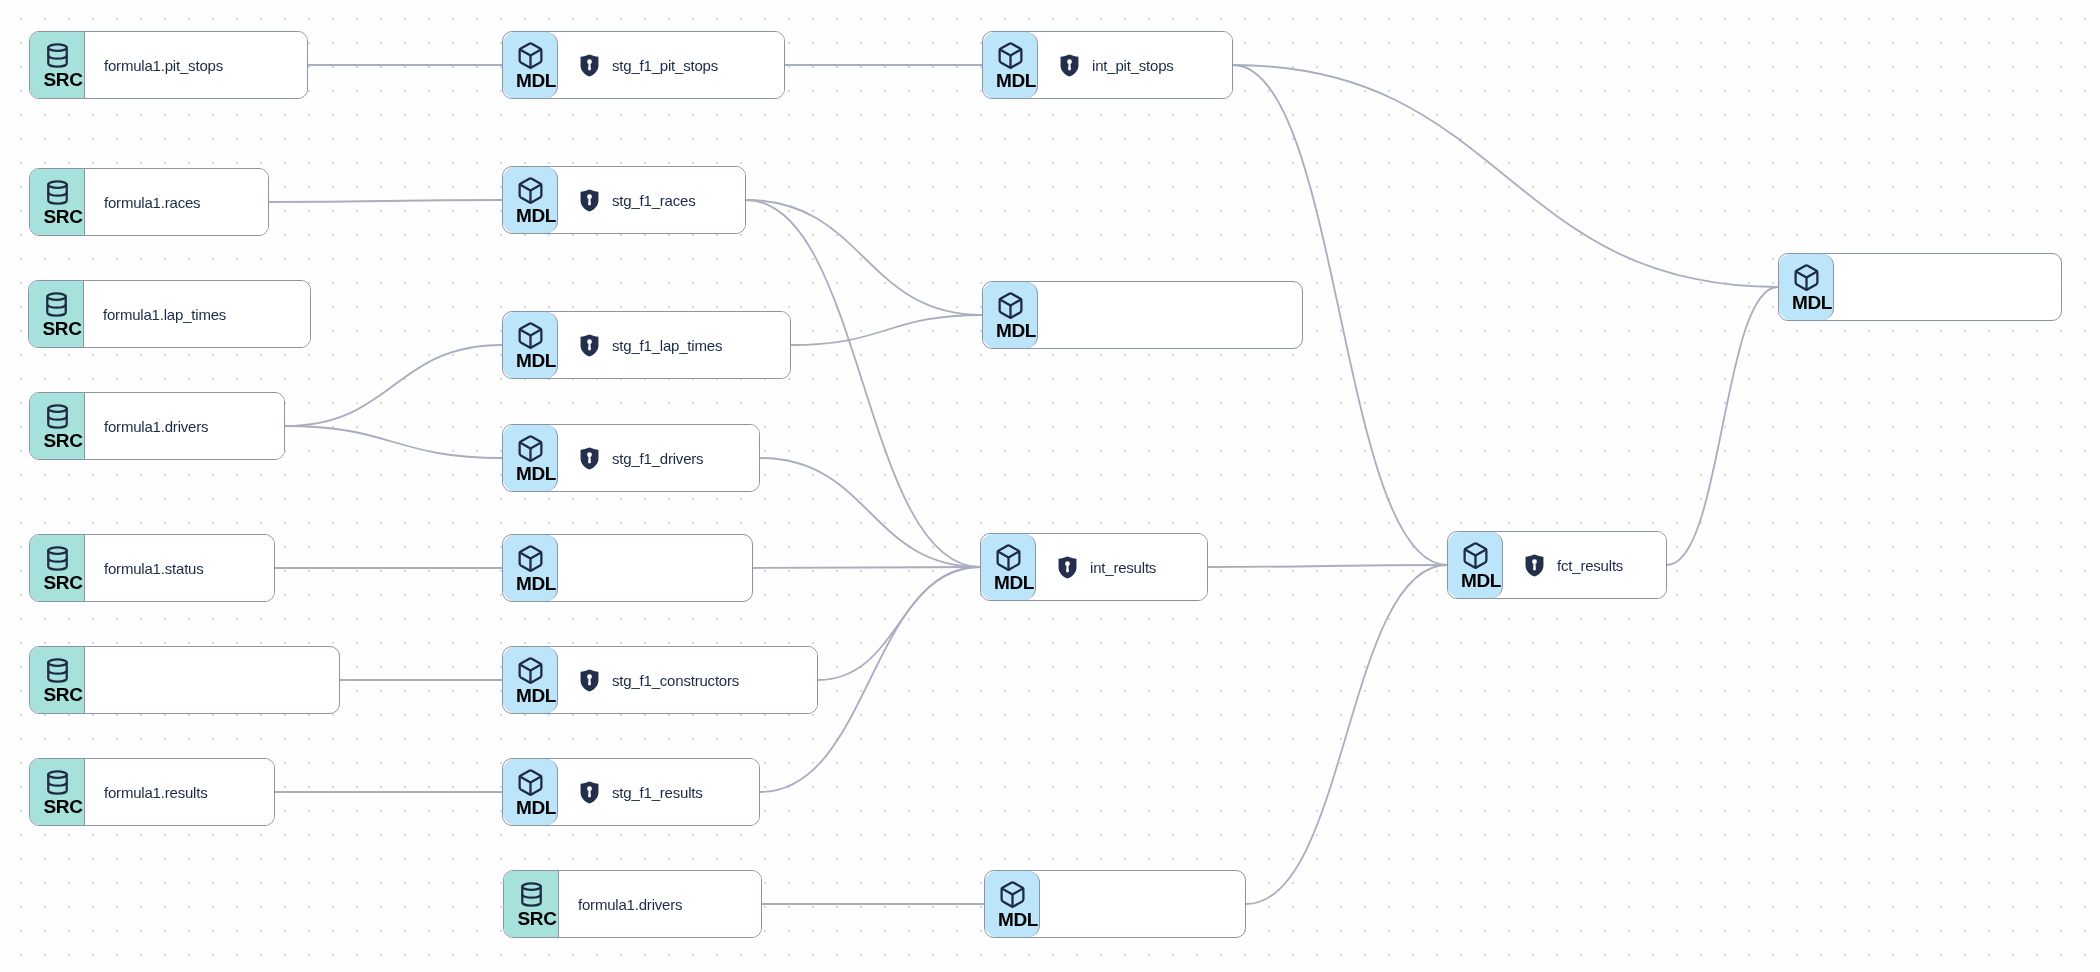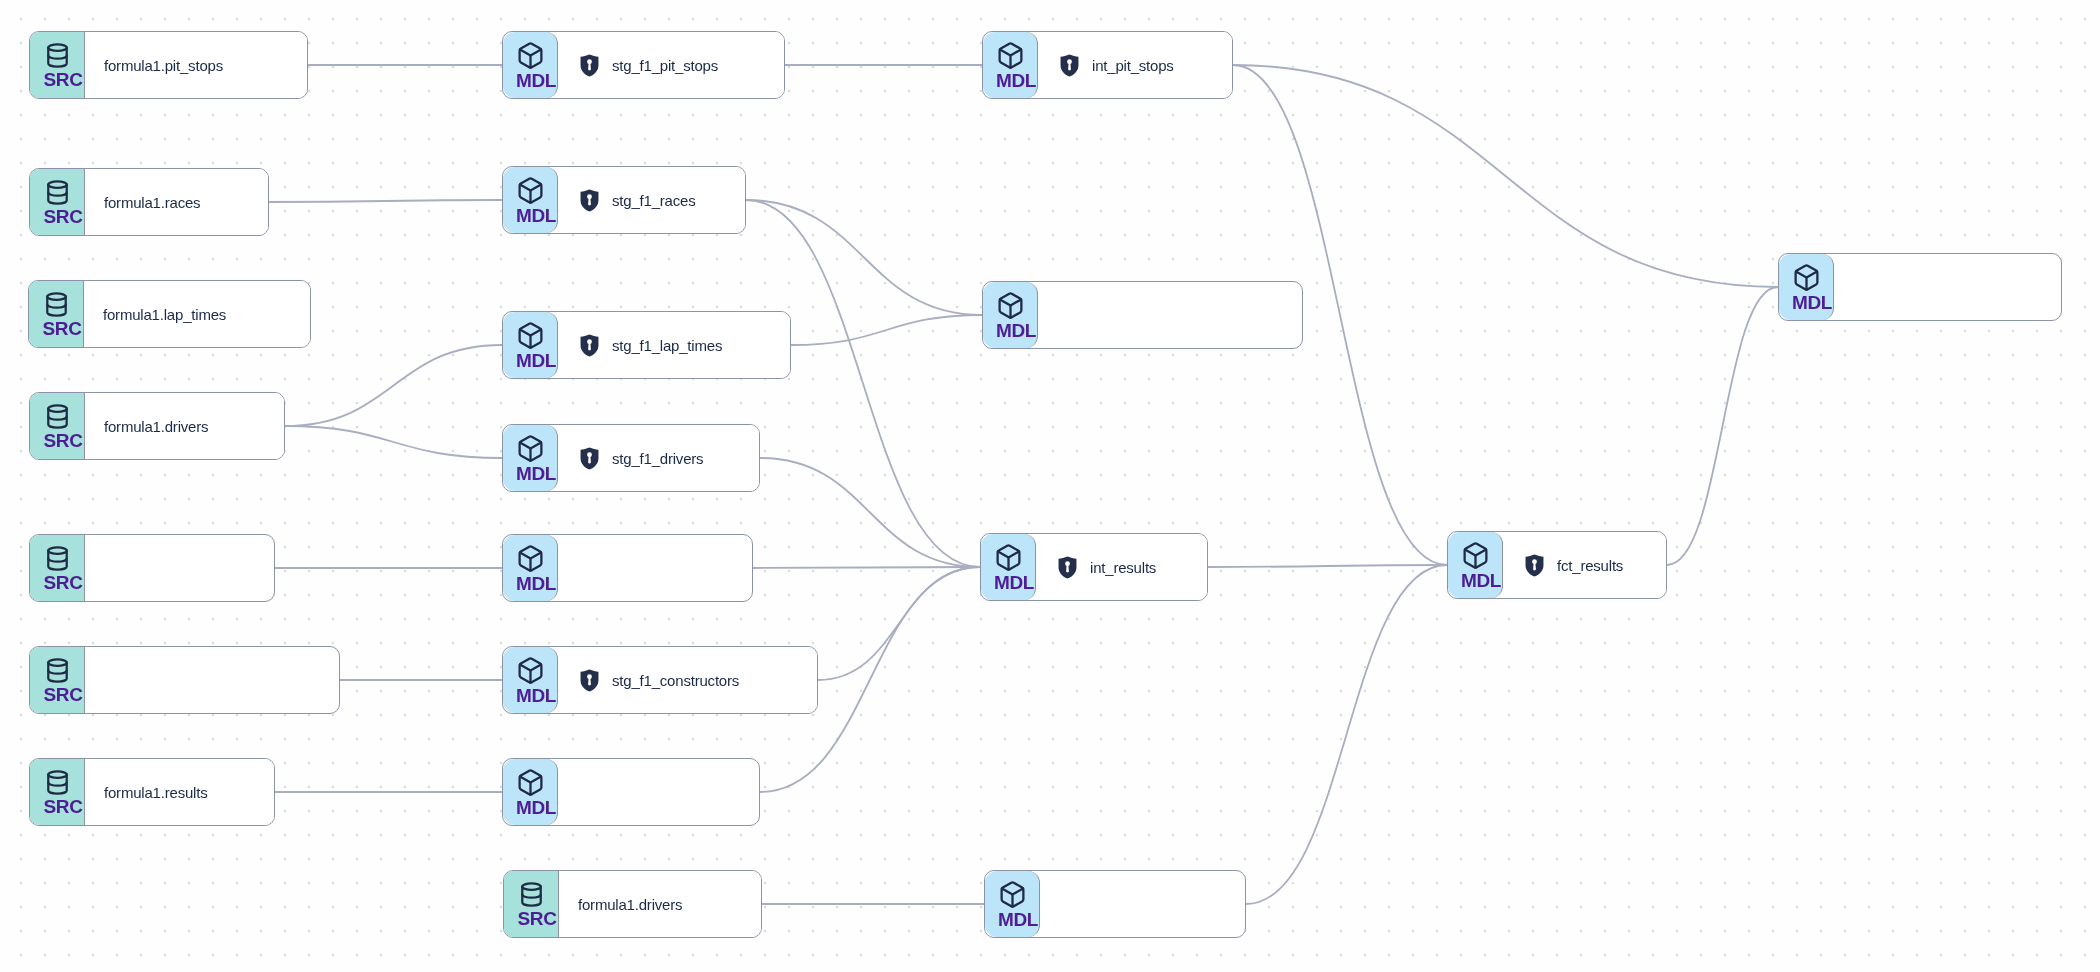--- a/index.html
+++ b/index.html
@@ -24,21 +24,21 @@
     cursor:pointer;
   }
   .badge{
     width:54px;flex:0 0 54px;
     display:flex;flex-direction:column;align-items:center;justify-content:center;
     gap:1px;border-right:1.8px solid #8b93a6;
   }
   .node.src .badge{background:#a6e2db;}
   .node.mdl .badge{background:#bde5fa;border-radius:12px;}
   .badge .type-label{
-    font-size:19px;font-weight:600;color:#4c1d95;letter-spacing:-0.4px;line-height:1;margin-left:12px;
+    font-size:19px;font-weight:600;color:#000000;letter-spacing:-0.4px;line-height:1;margin-left:12px;
   }
   .badge svg{display:block;}
   .label-area{
     flex:1 1 auto;display:flex;align-items:center;
     padding:0 20px 0 19px;background:#ffffff;white-space:nowrap;
   }
   .label-area .shield{flex:0 0 auto;margin-right:10px;display:flex;}
   .label-area .name{
     font-size:15px;font-weight:500;color:#1b2a47;letter-spacing:-0.2px;
   }
@@ -134,20 +134,24 @@
       <div class="node src" style="left: 29px; top: 534px; width: 246px;">
     <div class="badge">
       <svg class="ic-database" width="27" height="27" viewBox="0 0 24 24" fill="none" stroke="#1f2b45" stroke-width="2" stroke-linecap="round" stroke-linejoin="round">
         <ellipse cx="12" cy="5" rx="8.2" ry="2.8"></ellipse>
         <path d="M20.2 12c0 1.55-3.67 2.8-8.2 2.8S3.8 13.55 3.8 12"></path>
         <path d="M3.8 5v14c0 1.55 3.67 2.8 8.2 2.8s8.2-1.25 8.2-2.8V5"></path>
       </svg>
 
       <span class="type-label">SRC</span>
     </div>
+    <div class="label-area">
+
+      <span class="name">formula1.status</span>
+    </div>
   </div>
       <div class="node src" style="left: 29px; top: 646px; width: 311px;">
     <div class="badge">
       <svg class="ic-database" width="27" height="27" viewBox="0 0 24 24" fill="none" stroke="#1f2b45" stroke-width="2" stroke-linecap="round" stroke-linejoin="round">
         <ellipse cx="12" cy="5" rx="8.2" ry="2.8"></ellipse>
         <path d="M20.2 12c0 1.55-3.67 2.8-8.2 2.8S3.8 13.55 3.8 12"></path>
         <path d="M3.8 5v14c0 1.55 3.67 2.8 8.2 2.8s8.2-1.25 8.2-2.8V5"></path>
       </svg>
 
       <span class="type-label">SRC</span>
@@ -302,20 +306,30 @@
       <div class="node mdl" style="left: 502px; top: 758px; width: 258px;">
     <div class="badge">
 
       <svg class="ic-cube" width="29" height="29" viewBox="0 0 24 24" fill="none" stroke="#1f2b45" stroke-width="1.9" stroke-linecap="round" stroke-linejoin="round">
         <path d="M21 16V8a2 2 0 0 0-1-1.73l-7-4a2 2 0 0 0-2 0l-7 4A2 2 0 0 0 3 8v8a2 2 0 0 0 1 1.73l7 4a2 2 0 0 0 2 0l7-4A2 2 0 0 0 21 16z"></path>
         <polyline points="3.27 6.96 12 12.01 20.73 6.96"></polyline>
         <line x1="12" y1="22.08" x2="12" y2="12"></line>
       </svg>
       <span class="type-label">MDL</span>
     </div>
+    <div class="label-area">
+      <span class="shield">
+        <svg width="25" height="25" viewBox="0 0 24 24">
+          <path fill="#232f4b" d="M12 1.4c2.95 1.15 5.9 1.85 8.6 2.15v8.1c0 5.05-3.45 8.8-8.6 11-5.15-2.2-8.6-5.95-8.6-11V3.55C6.1 3.25 9.05 2.55 12 1.4z"></path>
+          <circle cx="12" cy="8.4" r="2.3" fill="#ffffff"></circle>
+          <path fill="#ffffff" d="M11.1 10.3h1.8l0.45 5.3a1.35 1.1 0 0 1-2.7 0z"></path>
+        </svg>
+      </span>
+      <span class="name">stg_f1_results</span>
+    </div>
   </div>
       <div class="node mdl" style="left: 982px; top: 31px; width: 251px;">
     <div class="badge">
 
       <svg class="ic-cube" width="29" height="29" viewBox="0 0 24 24" fill="none" stroke="#1f2b45" stroke-width="1.9" stroke-linecap="round" stroke-linejoin="round">
         <path d="M21 16V8a2 2 0 0 0-1-1.73l-7-4a2 2 0 0 0-2 0l-7 4A2 2 0 0 0 3 8v8a2 2 0 0 0 1 1.73l7 4a2 2 0 0 0 2 0l7-4A2 2 0 0 0 21 16z"></path>
         <polyline points="3.27 6.96 12 12.01 20.73 6.96"></polyline>
         <line x1="12" y1="22.08" x2="12" y2="12"></line>
       </svg>
       <span class="type-label">MDL</span>

